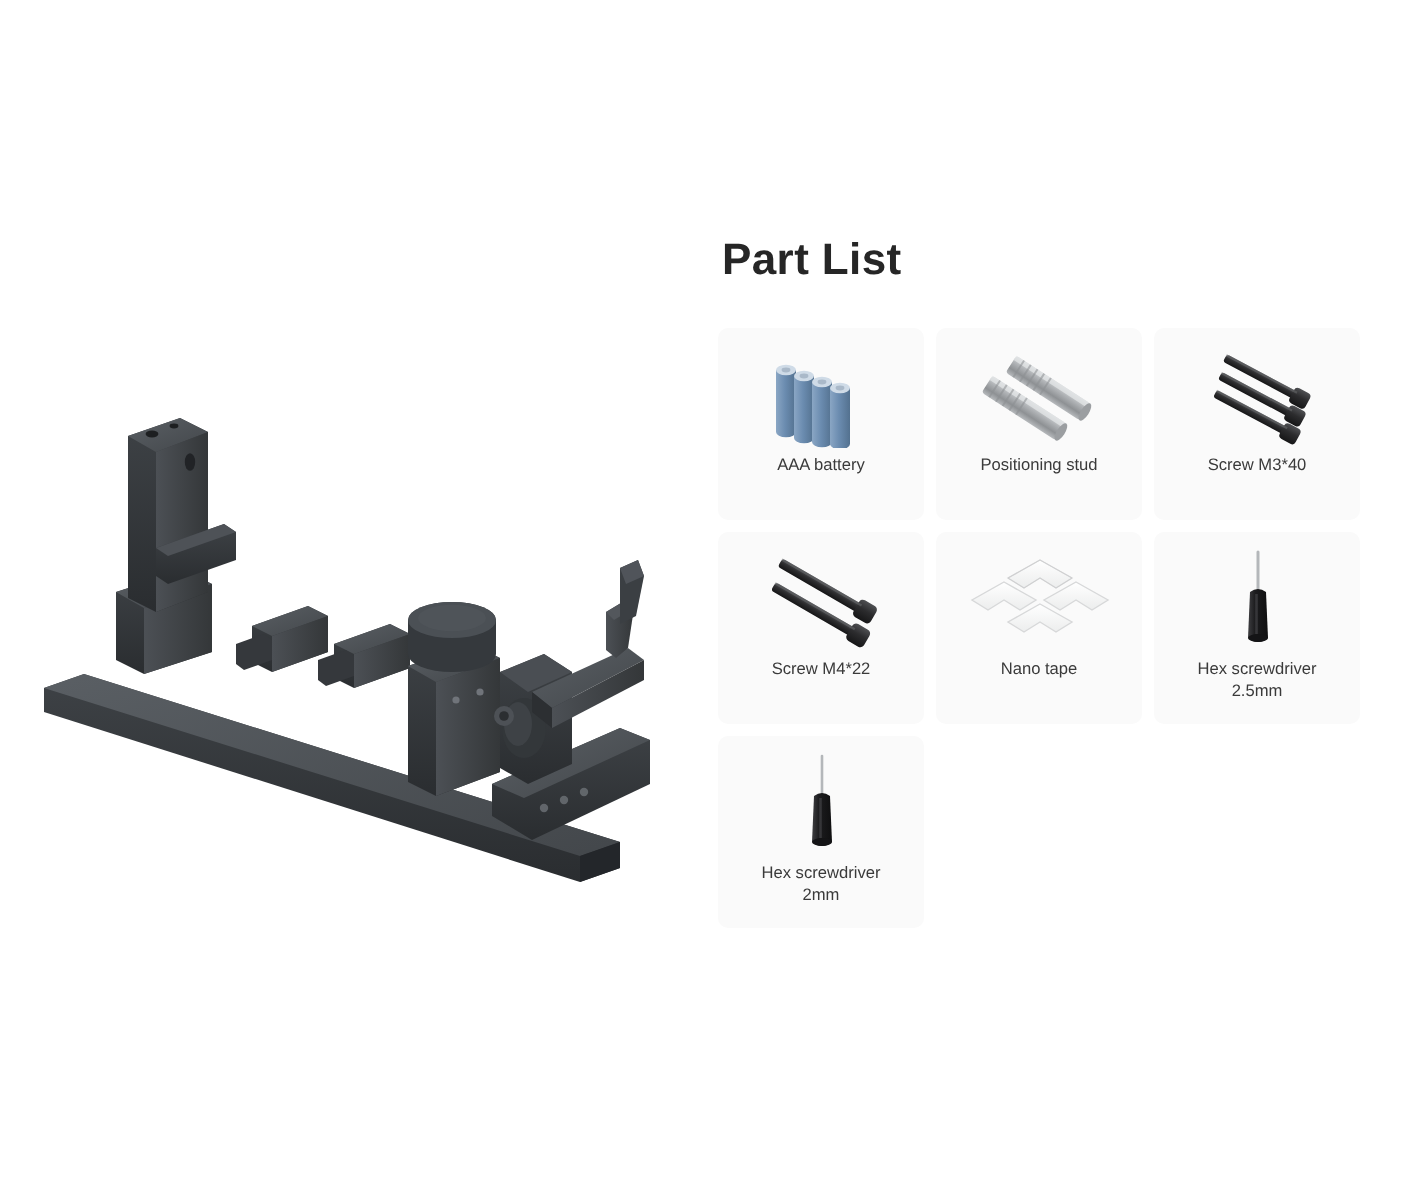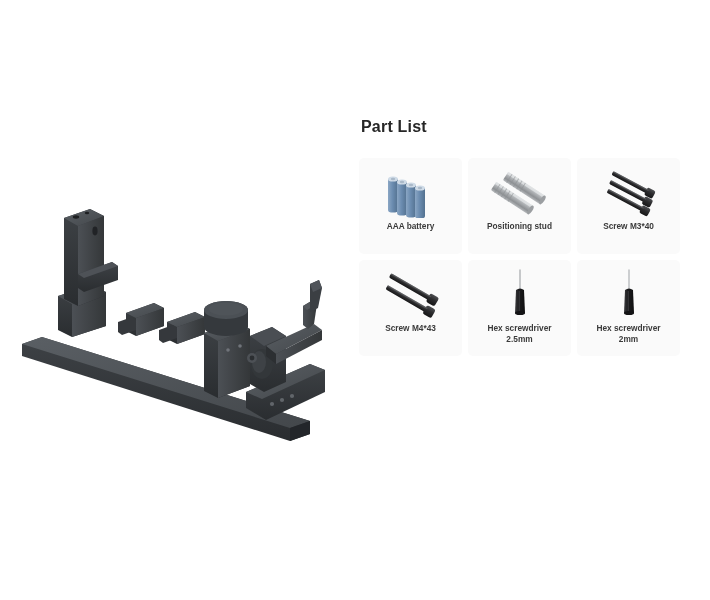--- a/index.html
+++ b/index.html
@@ -33,21 +33,21 @@
   #product-figure svg { display: block; }
 
   
   #partlist-panel {
     position: absolute;
     left: 359px;
     top: 118px;
     width: 340px;
   }
   #partlist-title {
-    font-size: 16px;
+    font-size: 22px;
     font-weight: bold;
     color: #262626;
     letter-spacing: 0.2px;
     text-align: left;
     margin: 0 0 22px 0;
     padding-left: 2px;
     line-height: 1.1;
   }
   #parts-grid {
     display: grid;
@@ -80,21 +80,20 @@
   .part-art svg { display: block; }
   .part-label {
     font-size: 8.3px;
     color: #3a3a3a;
     text-align: center;
     line-height: 1.32;
     width: 96px;
     margin-top: 2px;
     white-space: pre-line;
     font-family: "Liberation Sans", sans-serif;
-    font-weight: bold;
   }
 </style>
 </head>
 <body>
 
 <div id="page">
 
   <div id="product-figure">
     <svg width="320" height="250" viewBox="0 0 320 250" xmlns="http://www.w3.org/2000/svg">
       <defs>
@@ -331,24 +330,54 @@
                 <rect x="8" y="22" width="46" height="1.2" fill="#6a6b6e" opacity="0.55"></rect>
               </g>
               <g transform="translate(3,6)">
                 <rect x="8" y="22" width="46" height="4.8" rx="1.6" fill="url(#scrG2)"></rect>
                 <rect x="52" y="19.5" width="10" height="9.8" rx="2.2" fill="url(#scrG2)"></rect>
                 <rect x="8" y="22" width="46" height="1.2" fill="#6a6b6e" opacity="0.55"></rect>
               </g>
             </g>
           </svg>
         </div>
-        <div class="part-label">Screw M4*43</div>
-      </div>
-
-
+        <div class="part-label">Screw M4*22</div>
+      </div>
+
+
+      <div class="part-card">
+        <div class="part-art">
+          <svg width="80" height="50" viewBox="0 0 80 50">
+            <defs>
+              <linearGradient id="tapeG" x1="0" y1="0" x2="0" y2="1">
+                <stop offset="0%" stop-color="#ffffff"></stop>
+                <stop offset="100%" stop-color="#eceded"></stop>
+              </linearGradient>
+            </defs>
+
+            <g>
+              <path d="M40,4 L56,13 L48,18 L40,13 L32,18 L24,13 Z" fill="url(#tapeG)" stroke="#d7d8d9" stroke-width="0.7"></path>
+              <path d="M40,4 L56,13 L48,18 L40,13 L32,18 L24,13 Z" fill="none" stroke="#c9cacb" stroke-width="0.5" opacity="0.6"></path>
+            </g>
+
+            <g>
+              <path d="M22,15 L38,24 L30,29 L22,24 L14,29 L6,24 Z" fill="url(#tapeG)" stroke="#d7d8d9" stroke-width="0.7"></path>
+            </g>
+
+            <g>
+              <path d="M58,15 L74,24 L66,29 L58,24 L50,29 L42,24 Z" fill="url(#tapeG)" stroke="#d7d8d9" stroke-width="0.7"></path>
+            </g>
+
+            <g>
+              <path d="M40,26 L56,35 L48,40 L40,35 L32,40 L24,35 Z" fill="url(#tapeG)" stroke="#d7d8d9" stroke-width="0.7"></path>
+            </g>
+          </svg>
+        </div>
+        <div class="part-label">Nano tape</div>
+      </div>
 
       <div class="part-card">
         <div class="part-art">
           <svg width="40" height="52" viewBox="0 0 40 52">
             <defs>
               <linearGradient id="handleG" x1="0" y1="0" x2="1" y2="0">
                 <stop offset="0%" stop-color="#3e3e41"></stop>
                 <stop offset="35%" stop-color="#1c1c1e"></stop>
                 <stop offset="100%" stop-color="#0f0f10"></stop>
               </linearGradient>

